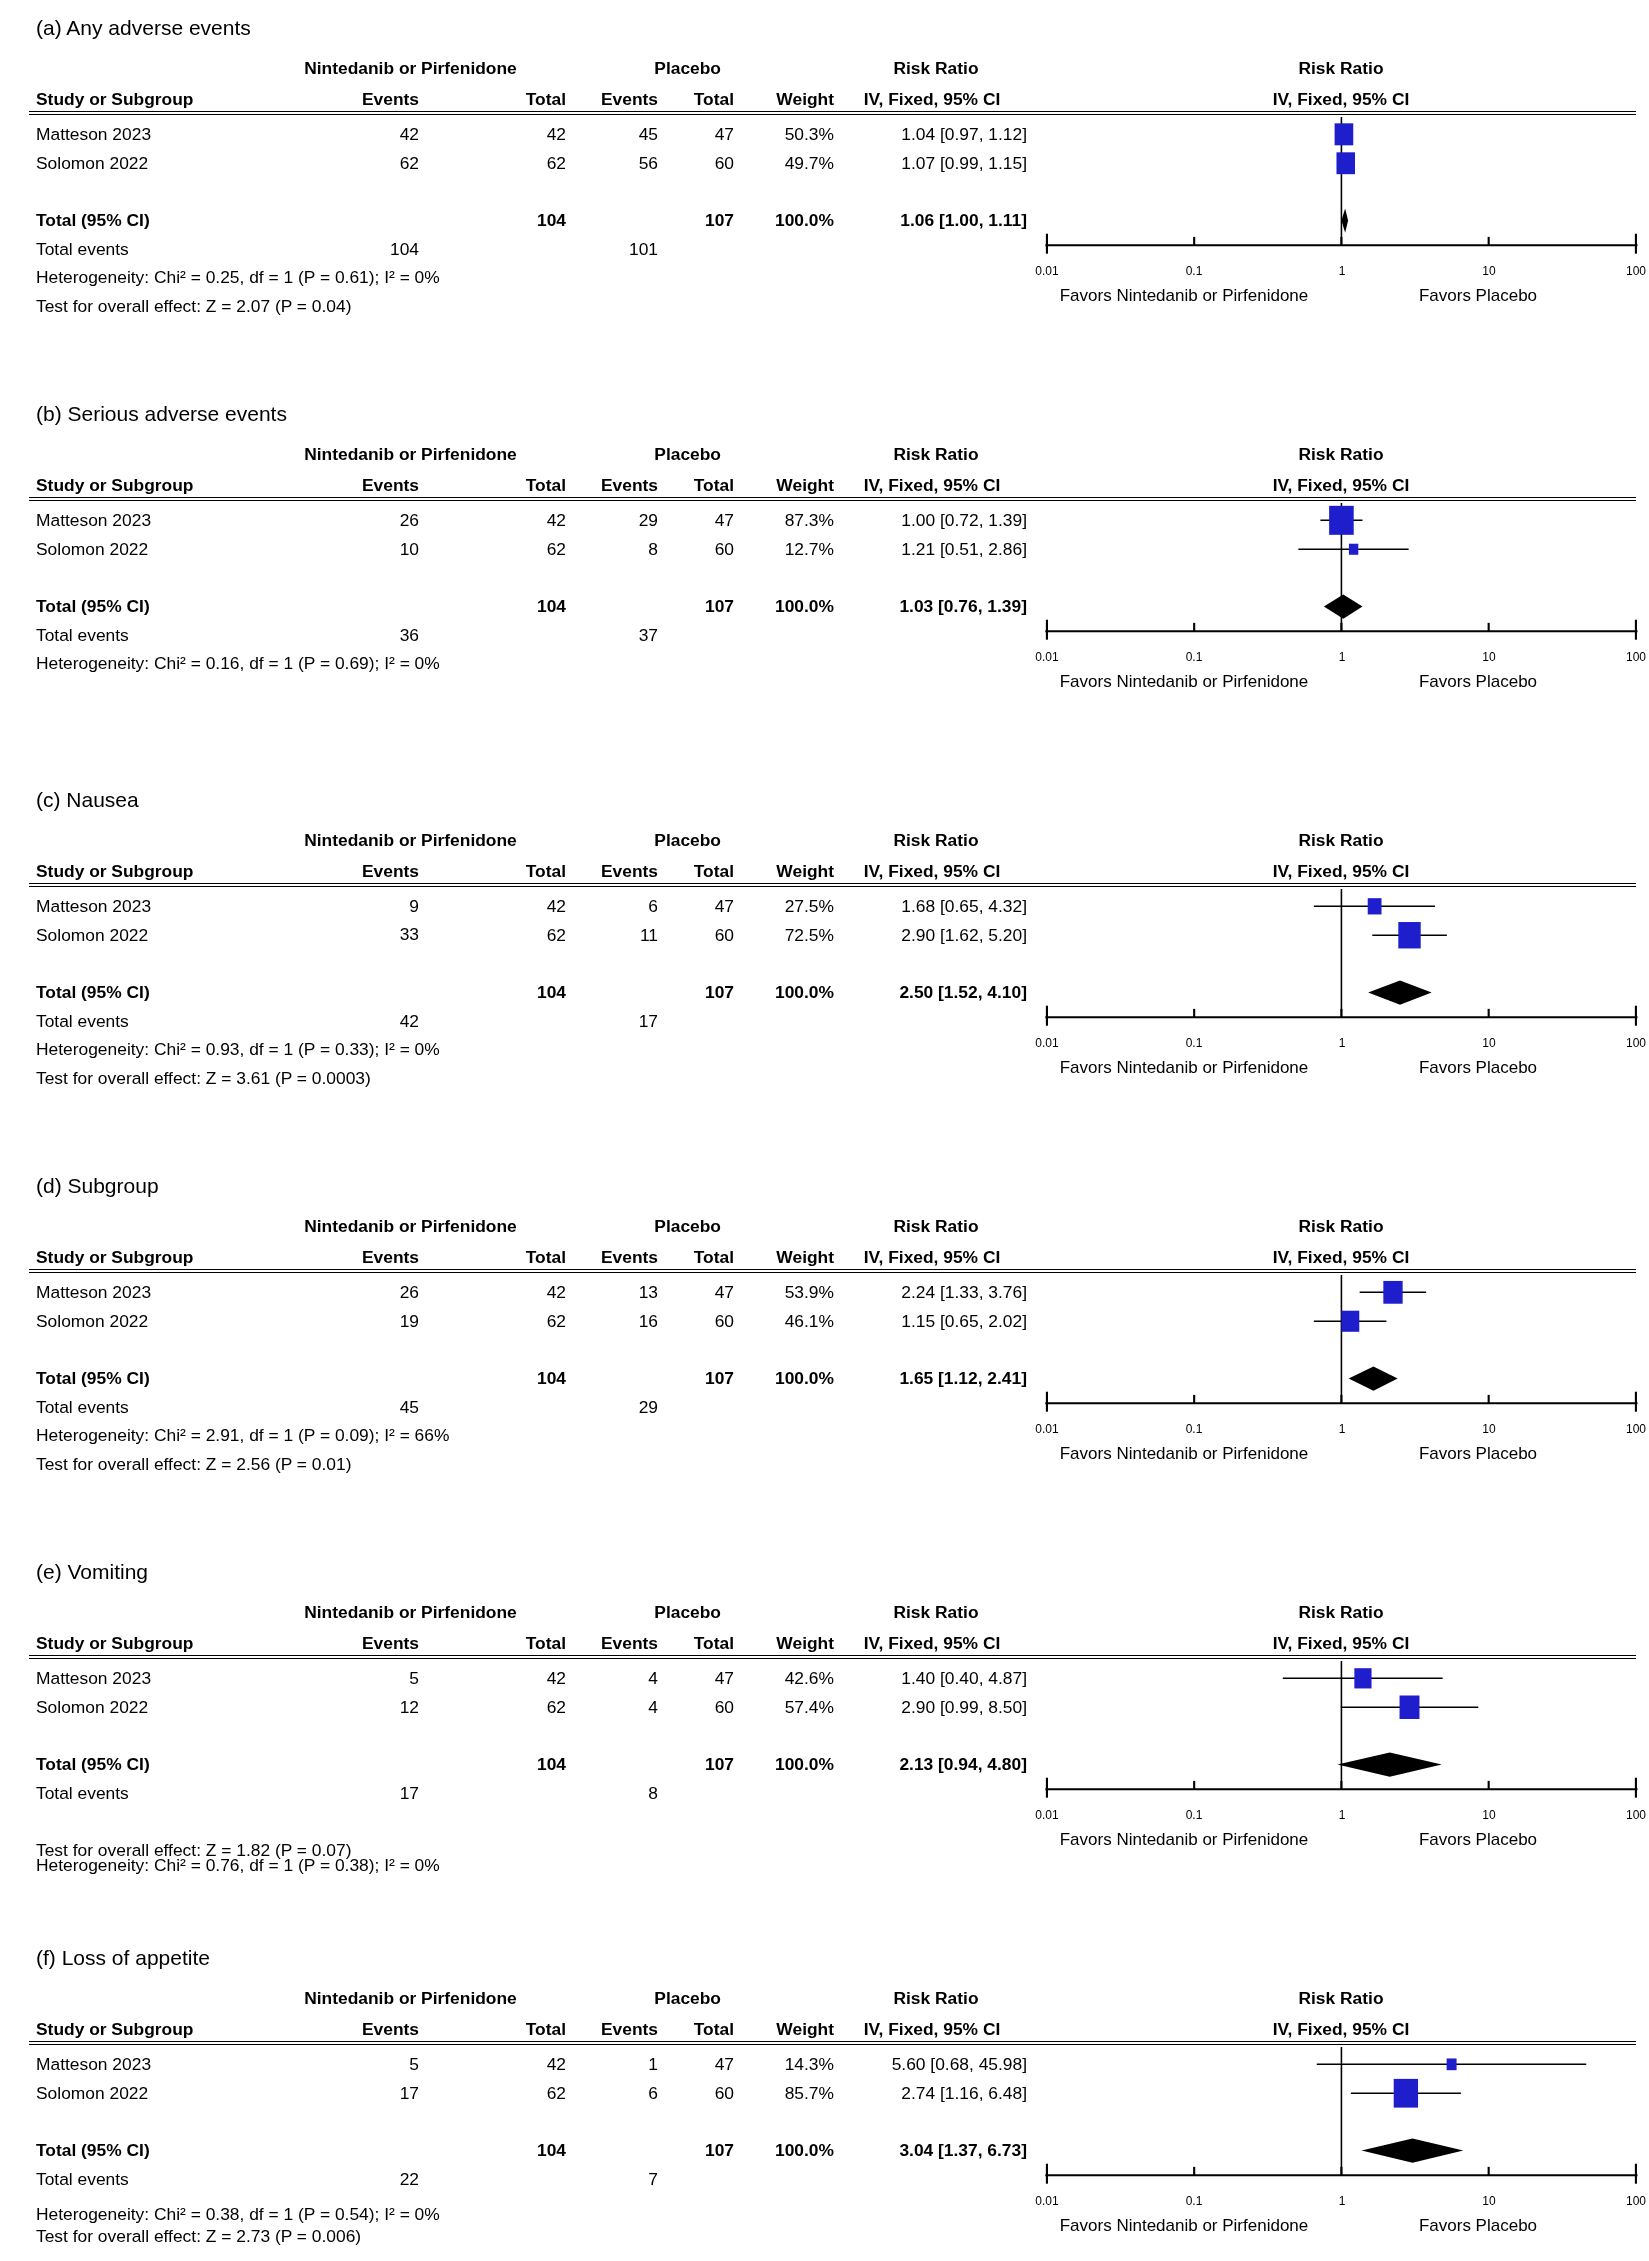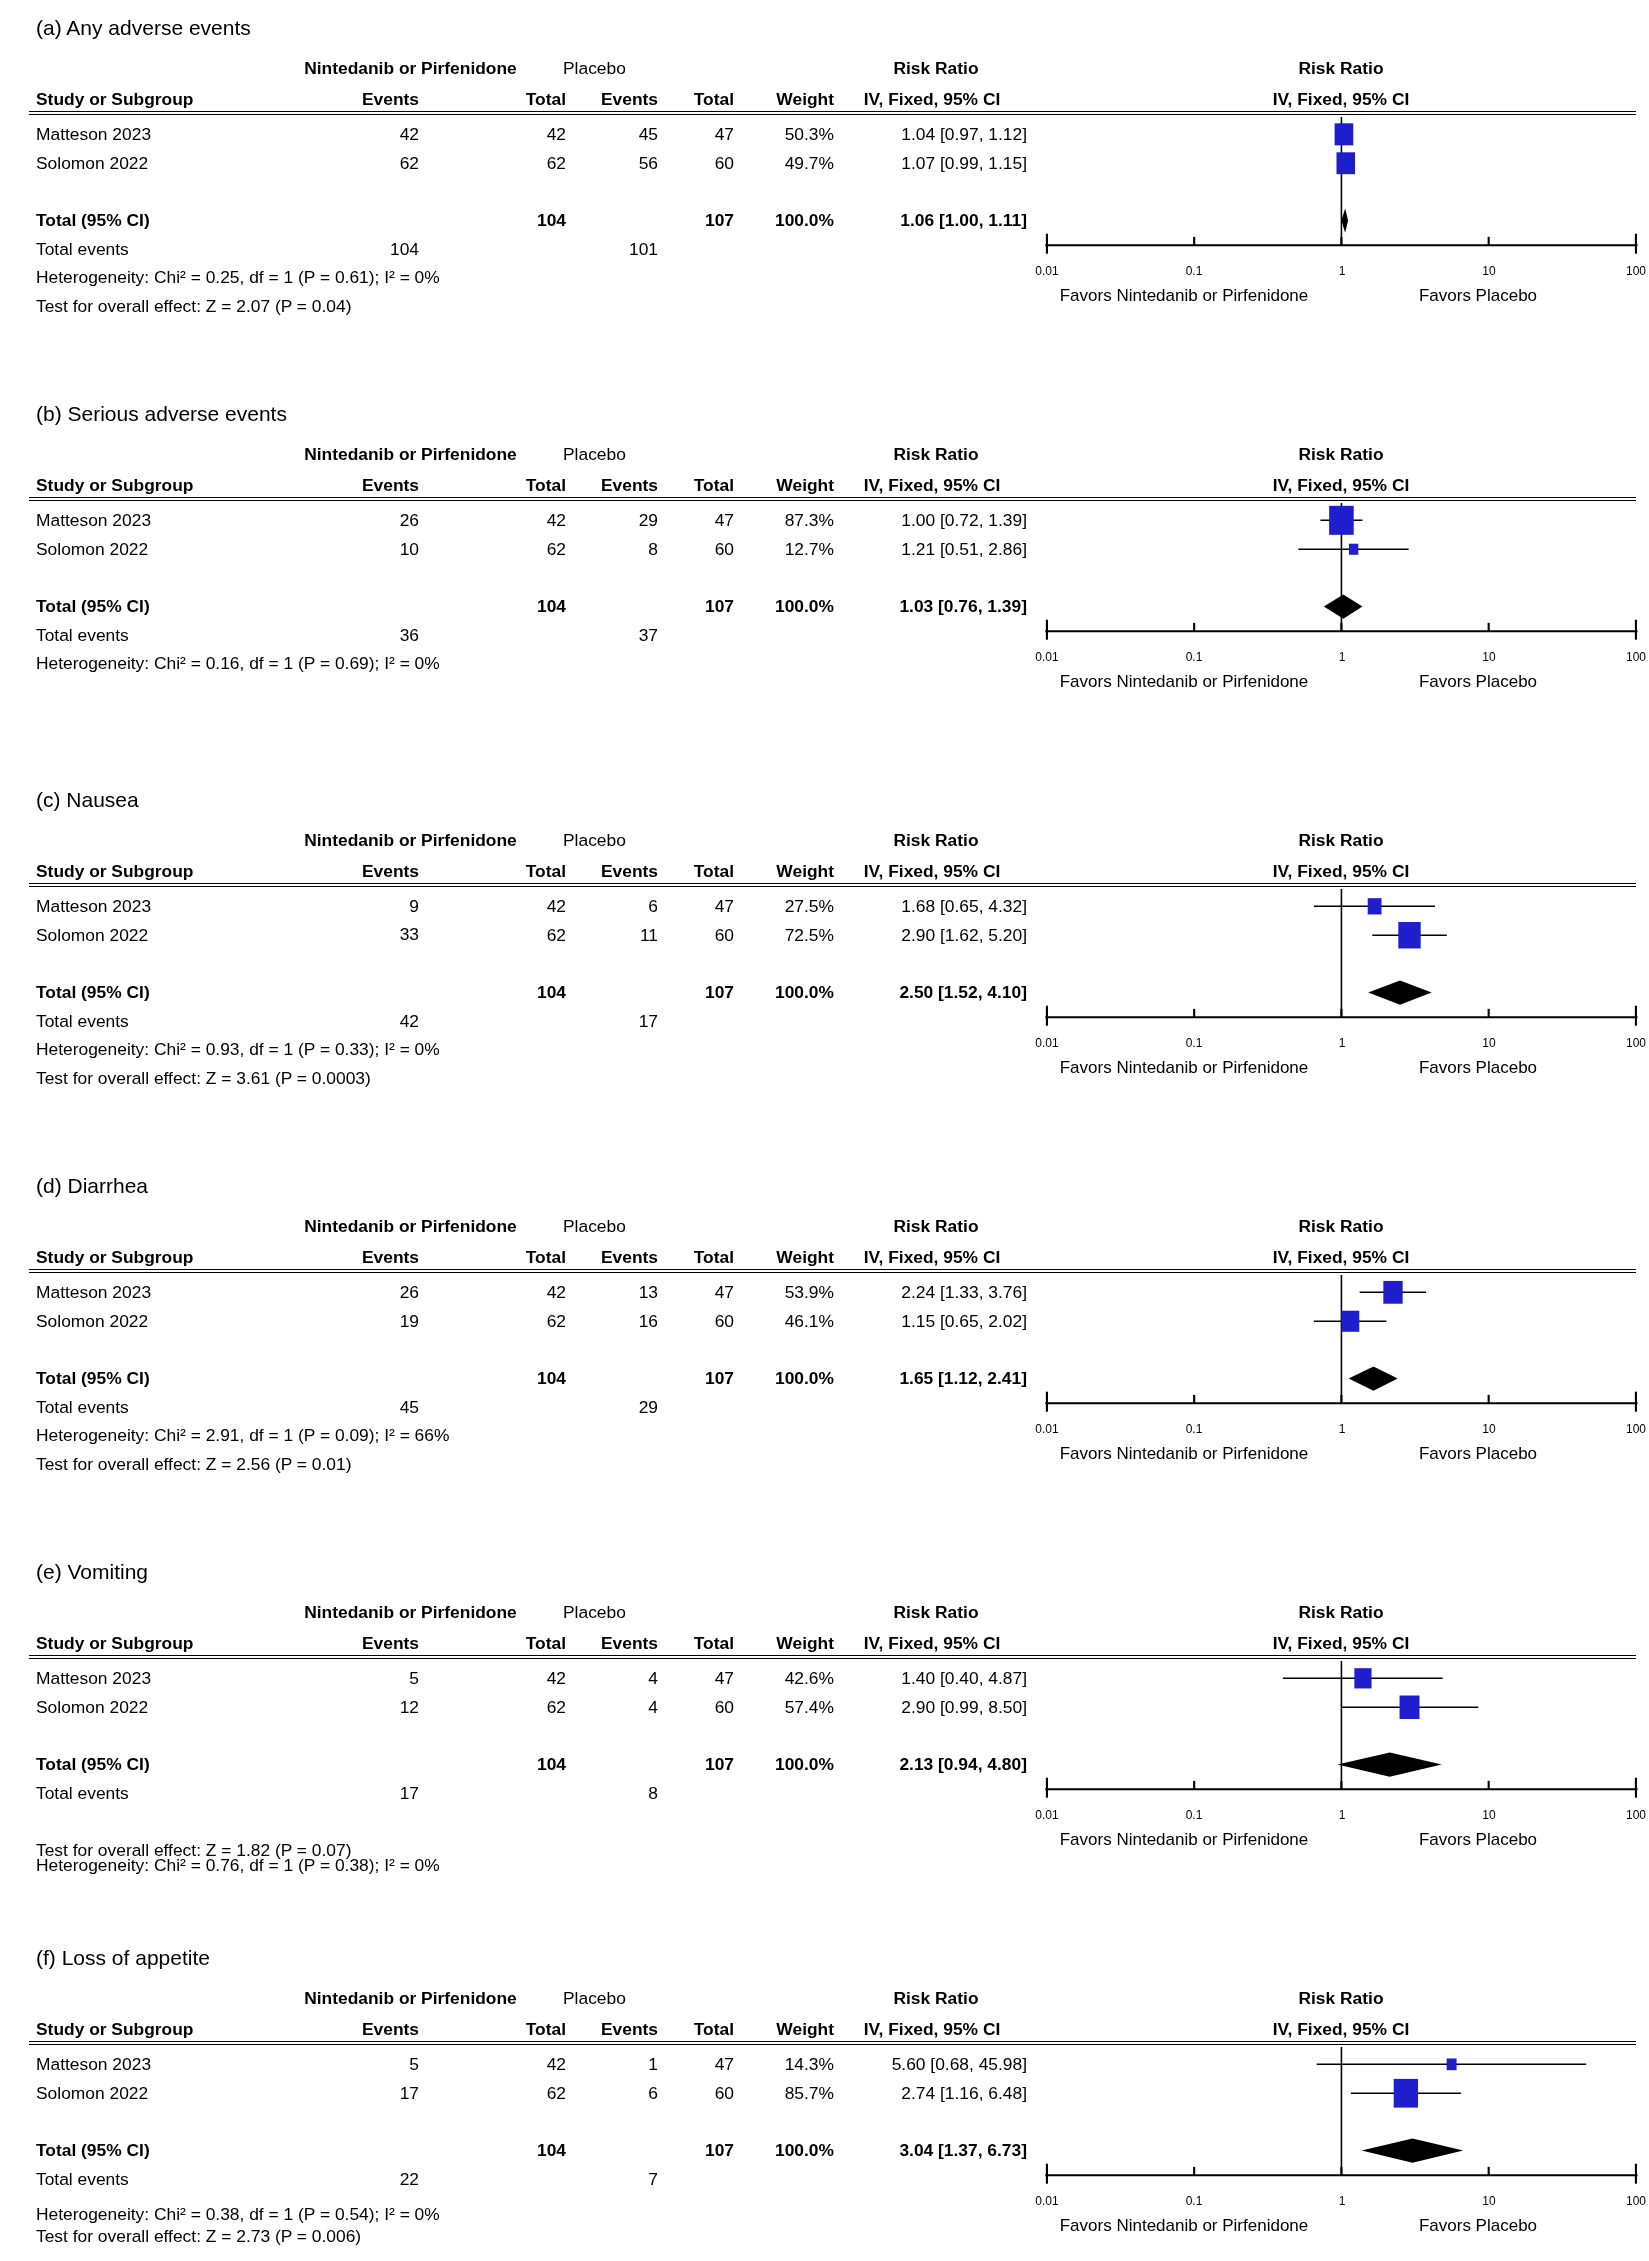--- a/index.html
+++ b/index.html
@@ -9,21 +9,21 @@
     -webkit-font-smoothing:antialiased;
   }
   .fig{position:relative;padding-top:16px}
   .panel{position:relative;height:386px}
   .panel.last{height:315px}
   .p-title{position:absolute;top:0;left:36px;font-size:21px;white-space:nowrap}
   .hcell,.cell,.note{position:absolute;white-space:nowrap;font-size:17.4px;line-height:21px;height:21px}
   .bold{font-weight:bold}
   
   .g1{top:42px;left:279px;width:263px;text-align:center;font-weight:bold}
-  .g2{top:42px;left:563px;width:158px;text-align:left;font-weight:normal}
+  .g2{top:42px;left:563px;width:158px;text-align:right;font-weight:bold}
   .g3{top:42px;left:831px;width:210px;text-align:center;font-weight:bold}
   .g4{top:42px;left:1236px;width:210px;text-align:center;font-weight:bold}
   
   .h-study{top:73px;left:36px;width:274px;font-weight:bold}
   .h-e1{top:73px;left:295px;width:124px;text-align:right;font-weight:bold}
   .h-t1{top:73px;left:445px;width:121px;text-align:right;font-weight:bold}
   .h-e2{top:73px;left:571px;width:87px;text-align:right;font-weight:bold}
   .h-t2{top:73px;left:663px;width:71px;text-align:right;font-weight:bold}
   .h-w{top:73px;left:739px;width:95px;text-align:right;font-weight:bold}
   .h-ci{top:73px;left:837px;width:190px;text-align:center;font-weight:bold}
@@ -252,21 +252,21 @@
         <line x1="3110" y1="414" x2="3110" y2="452" stroke="#000000" stroke-width="4"></line>
         <line x1="2497.6157398599994" y1="225" x2="2727.9354491081754" y2="225" stroke="#000000" stroke-width="3"></line>
         <rect x="2599.9764882811146" y="209.53006948949027" width="26.22022120425379" height="30.93986102101947" fill="#1e1ecd"></rect>
         <line x1="2608.6642040719366" y1="280" x2="2750.480936217744" y2="280" stroke="#000000" stroke-width="3"></line>
         <rect x="2658.1847064543" y="254.88165511025858" width="42.573465914816" height="50.23668977948287" fill="#1e1ecd"></rect>
         <polygon points="2600.9162046245365,389 2661.4232024281705,366 2721.579479881526,389 2661.4232024281705,412" fill="#000000"></polygon>
       </svg>
   </section>
 
   <section class="panel">
-    <div class="p-title">(d) Diarrhea</div>
+    <div class="p-title">(d) Subgroup</div>
     <div class="hcell g1">Nintedanib or Pirfenidone</div>
     <div class="hcell g2">Placebo</div>
     <div class="hcell g3">Risk Ratio</div>
     <div class="hcell g4">Risk Ratio</div>
     <div class="hcell h-study">Study or Subgroup</div>
     <div class="hcell h-e1">Events</div>
     <div class="hcell h-t1">Total</div>
     <div class="hcell h-e2">Events</div>
     <div class="hcell h-t2">Total</div>
     <div class="hcell h-w">Weight</div>

